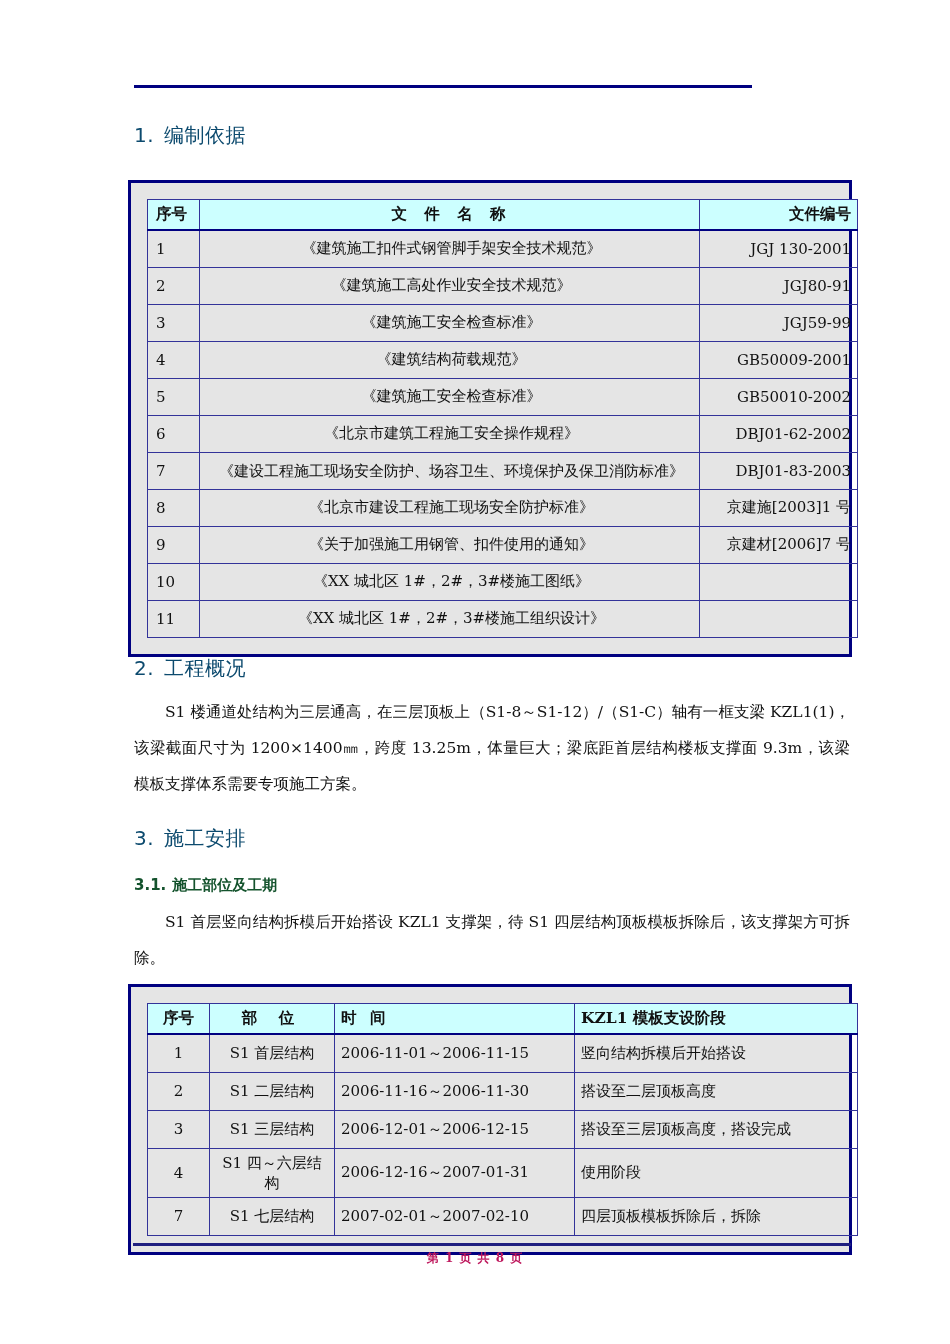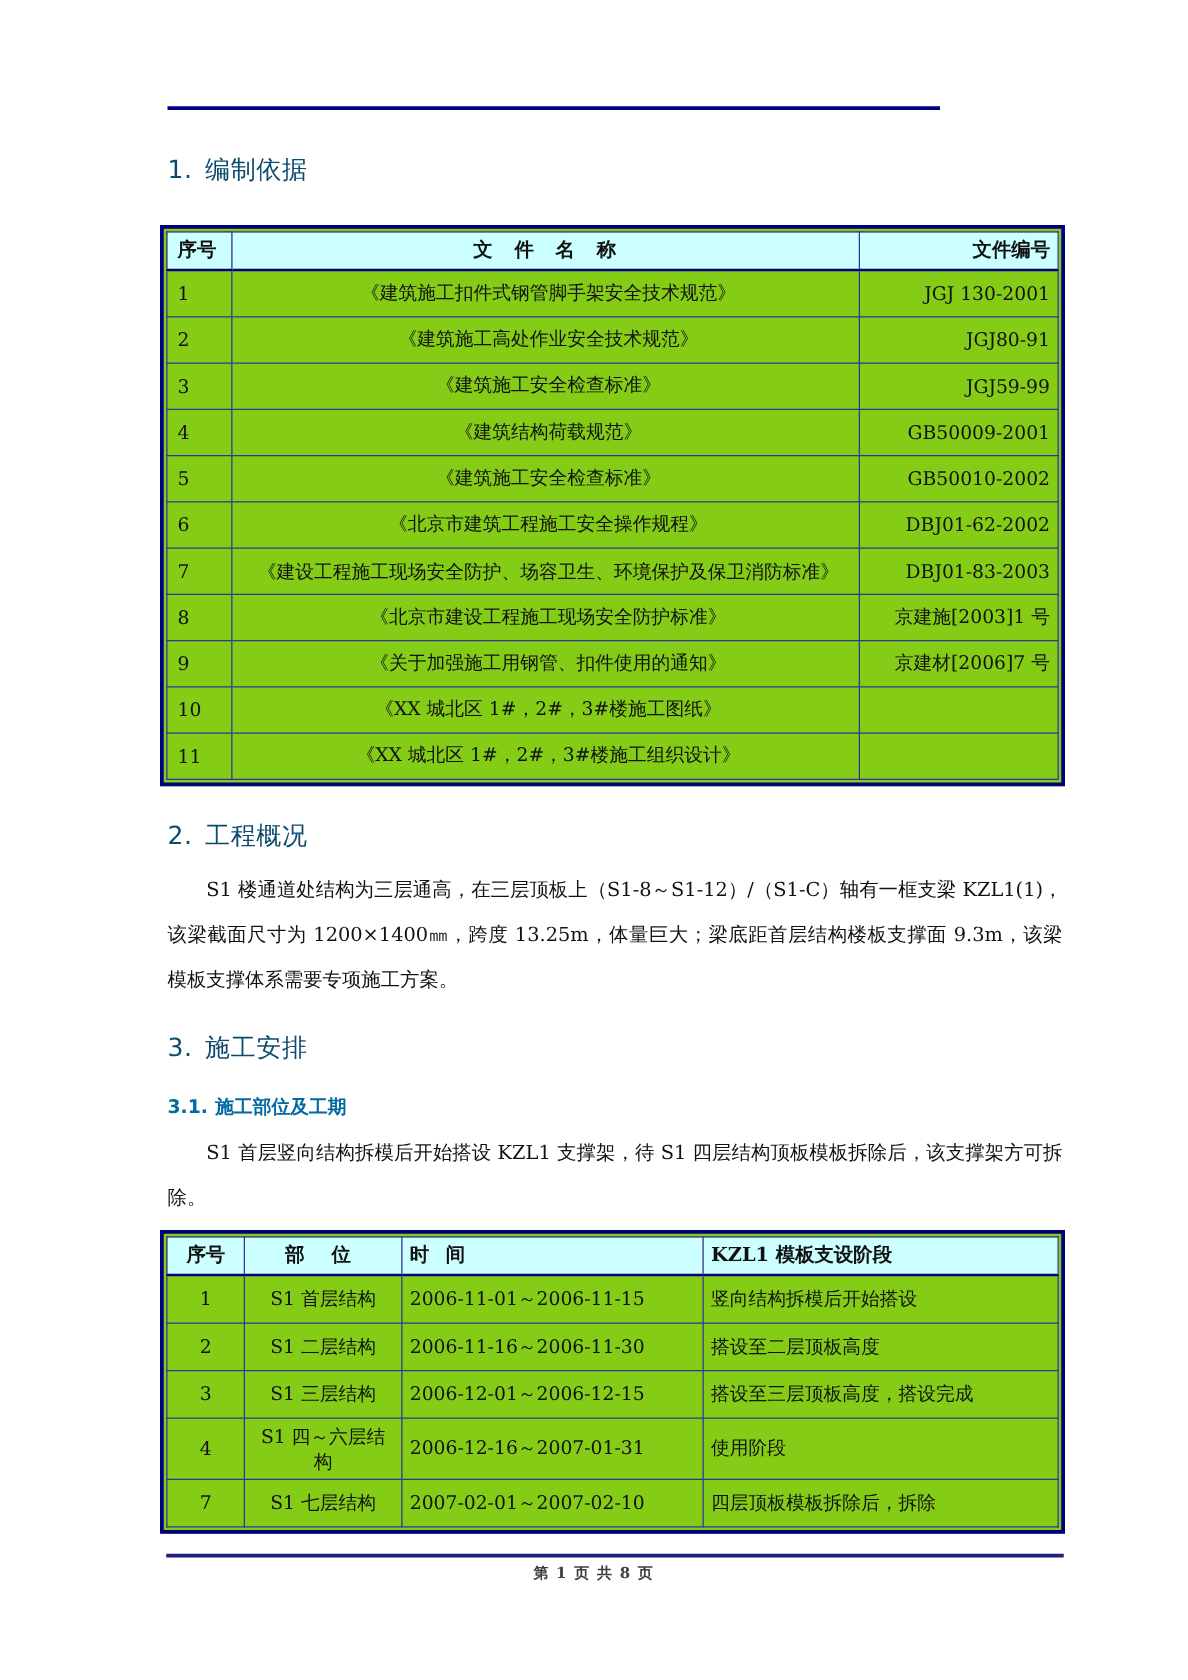--- a/index.html
+++ b/index.html
@@ -42,64 +42,64 @@
   }
   .footer-text {
     position: absolute;
     left: 0;
     top: 1250px;
     width: 950px;
     text-align: center;
     font-family: "DejaVu Serif", "Liberation Serif", serif;
     font-size: 12px;
     font-weight: bold;
-    color: #404040;
+    color: #be185d;
     letter-spacing: 1px;
   }
 
   
   .h1 {
     position: absolute;
     font-family: "DejaVu Sans", "Liberation Sans", sans-serif;
     font-size: 20px;
     font-weight: normal;
     color: #0c4a6e;
     white-space: nowrap;
     letter-spacing: 0.5px;
   }
   .h1 .num { margin-right: 10px; }
 
   .h2 {
     position: absolute;
     font-family: "DejaVu Sans", "Liberation Sans", sans-serif;
     font-size: 15px;
     font-weight: bold;
-    color: #0369a1;
+    color: #14532d;
     white-space: nowrap;
   }
   .h2 .num { margin-right: 6px; }
 
   
   .para {
     position: absolute;
     font-family: "DejaVu Serif", "Liberation Serif", serif;
     font-size: 15.5px;
     line-height: 36px;
     color: #111111;
     text-align: justify;
     text-justify: inter-ideograph;
     text-indent: 2em;
   }
 
   
   .tbl-wrap {
     position: absolute;
     border: 3px solid #000080;
-    padding: 2px;
-    background: #84cc16;
+    padding: 16px;
+    background: #e5e5e5;
     box-sizing: border-box;
   }
   table.doc {
     border-collapse: collapse;
     width: 100%;
     table-layout: fixed;
   }
   table.doc td, table.doc th {
     border: 1px solid #333399;
     font-family: "DejaVu Serif", "Liberation Serif", serif;

